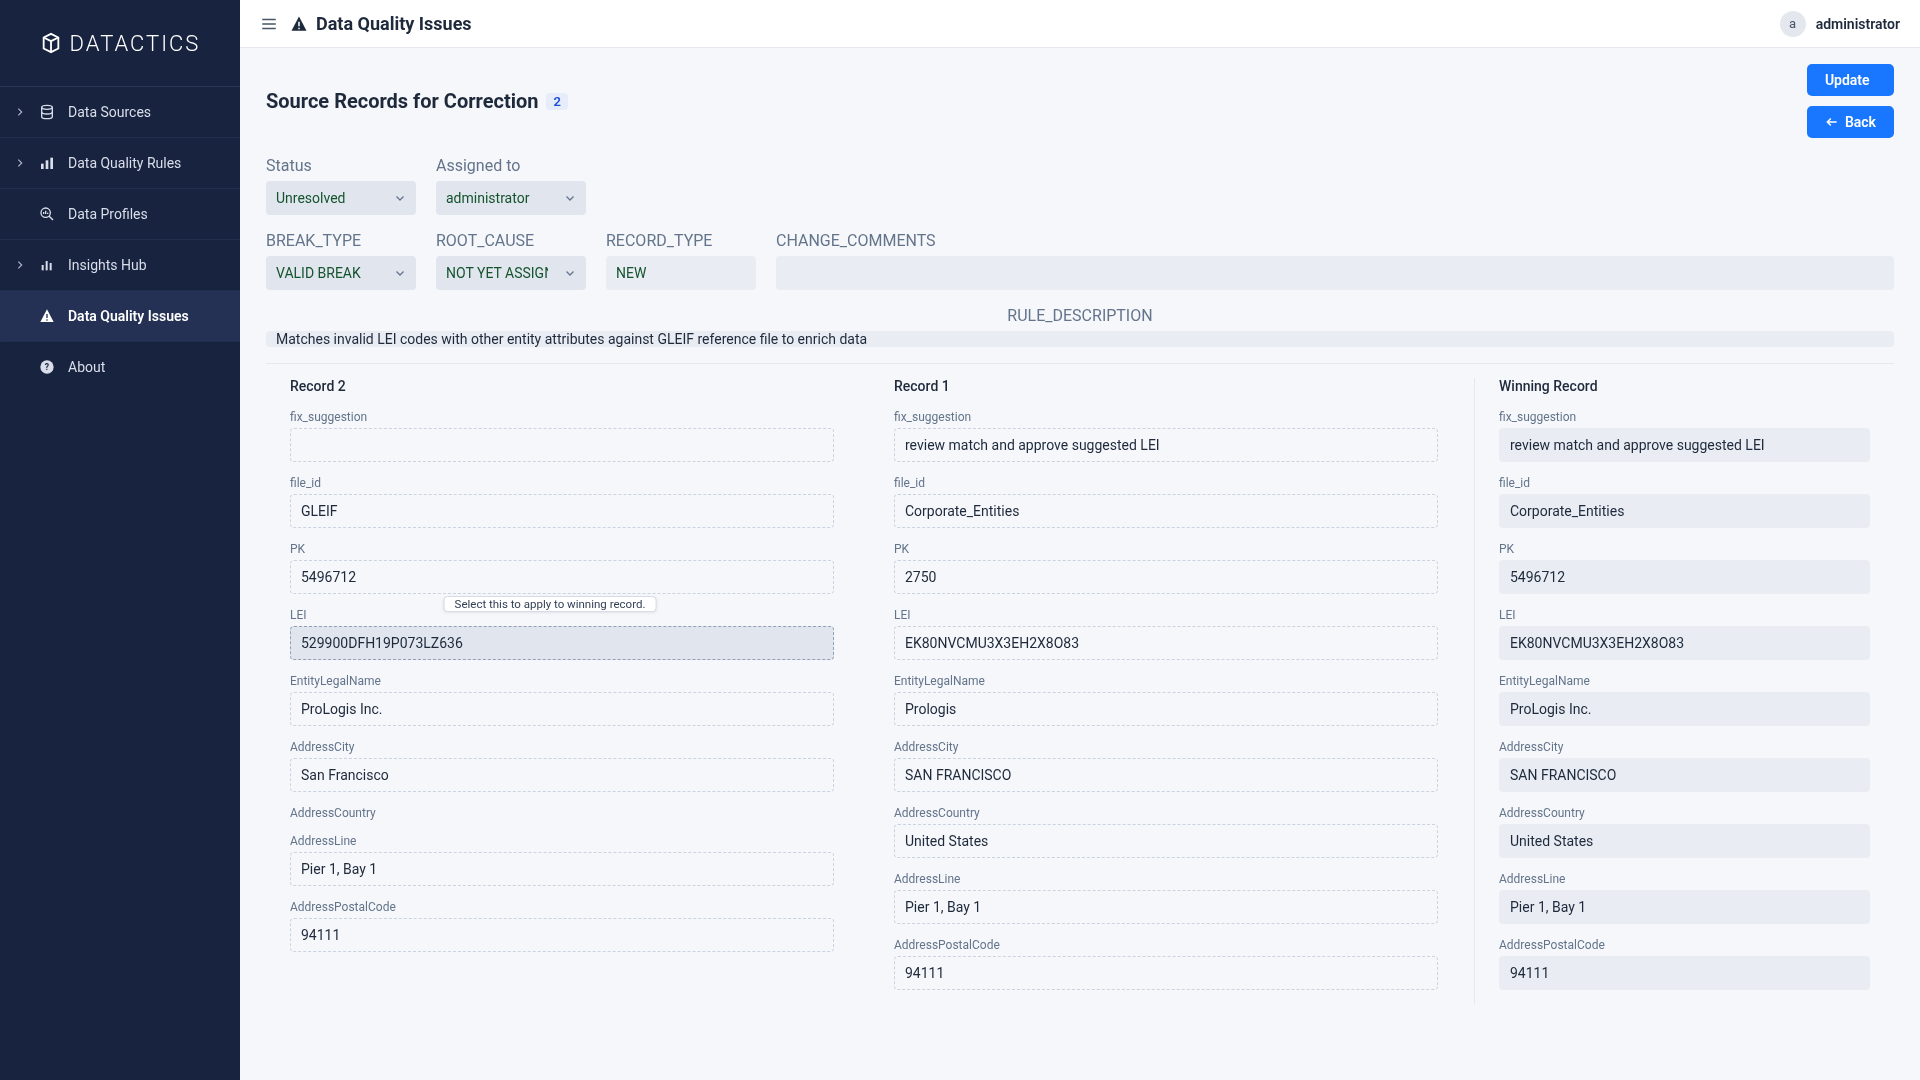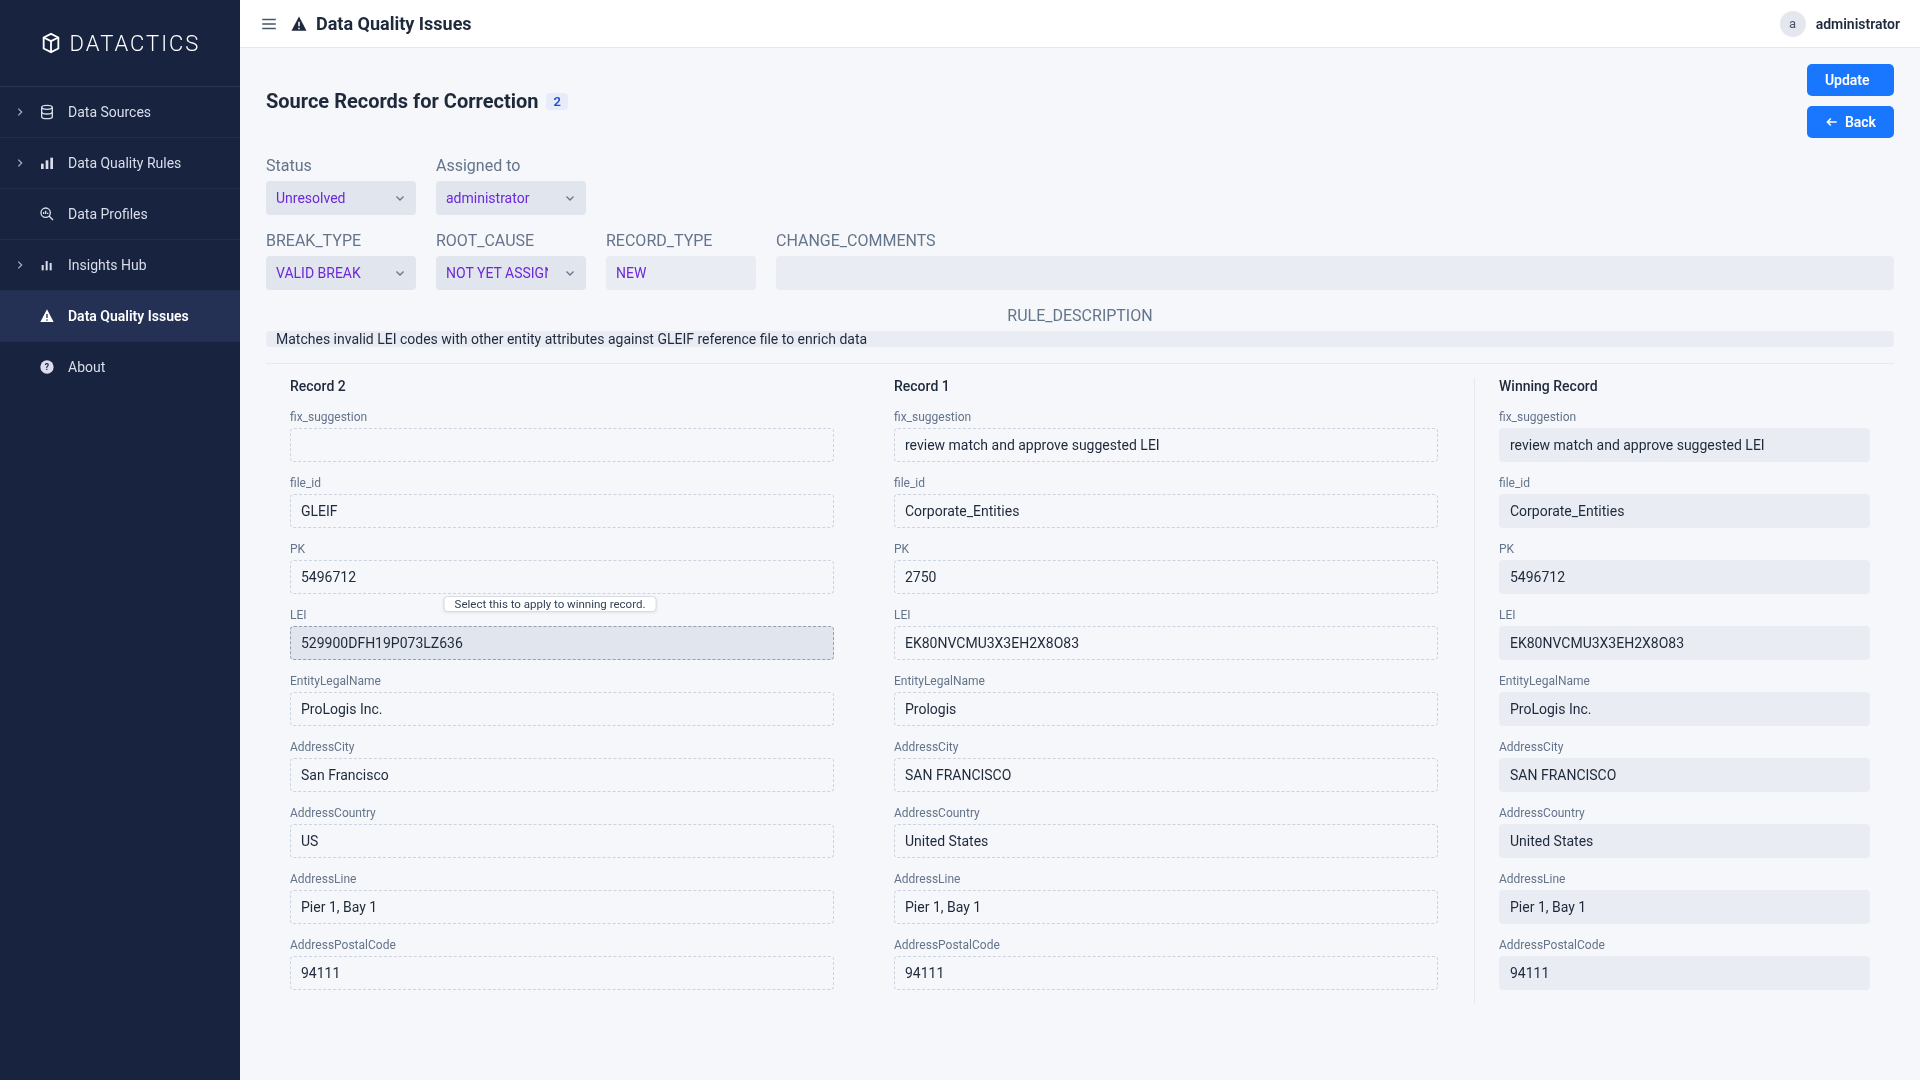--- a/index.html
+++ b/index.html
@@ -34,21 +34,21 @@
   .subheader-left { display:flex; align-items:center; gap:8px; }
   .subheader-title { font-size:20px; font-weight:700; }
   .badge { background:#e6ecf9; color:#1d4ed8; border-radius:4px; padding:1px 7px; font-size:13px; font-weight:600; }
   .subheader-actions { display:flex; gap:10px;flex-direction:column; }
   .btn { border:none; border-radius:5px; font-size:14px; font-weight:600; padding:8px 18px; cursor:pointer; display:flex; align-items:center; gap:6px; }
   .btn-primary { background:#1976ff; color:#fff; }
 
   .meta-row { display:flex; gap:20px; margin-bottom:16px; flex-wrap:wrap; }
   .meta-field { display:flex; flex-direction:column; gap:6px; }
   .meta-label { font-size:16px; color:#64748b; }
-  .select, .input { height:34px; border:none; border-radius:4px; padding:0 10px; font-size:14px; color:#6d28d9; display:flex; align-items:center; justify-content:space-between; }
+  .select, .input { height:34px; border:none; border-radius:4px; padding:0 10px; font-size:14px; color:#14532d; display:flex; align-items:center; justify-content:space-between; }
   .select { background:#e1e6ee; cursor:pointer; gap:16px; }
   .select.light { background:#e9edf3; }
   .chev-down { width:12px; height:12px; color:#64748b; }
   .input-wide { background:#e9edf3; flex:1; padding:0 10px; height:34px; border-radius:4px; display:flex; align-items:center; font-size:14px; }
   .input-full { width:100%; }
   .w150 { width:150px; }
 
   .records { display:flex; gap:12px; border-top:1px solid #e5e8ee; padding-top:14px; }
   .col { flex:1; padding:0 24px 0 0; }
   .col.winning { border-left:1px solid #e5e8ee; padding-left:24px; max-width:420px; }
@@ -305,21 +305,20 @@
           <div class="field">
               <div class="field-label">EntityLegalName</div>
               <div class="field-value">ProLogis Inc.</div>
             </div>
           <div class="field">
               <div class="field-label">AddressCity</div>
               <div class="field-value">San Francisco</div>
             </div>
           <div class="field">
               <div class="field-label">AddressCountry</div>
-              <div class="field-value">US</div>
             </div>
           <div class="field">
               <div class="field-label">AddressLine</div>
               <div class="field-value">Pier 1, Bay 1</div>
             </div>
           <div class="field">
               <div class="field-label">AddressPostalCode</div>
               <div class="field-value">94111</div>
             </div>
         </div>

